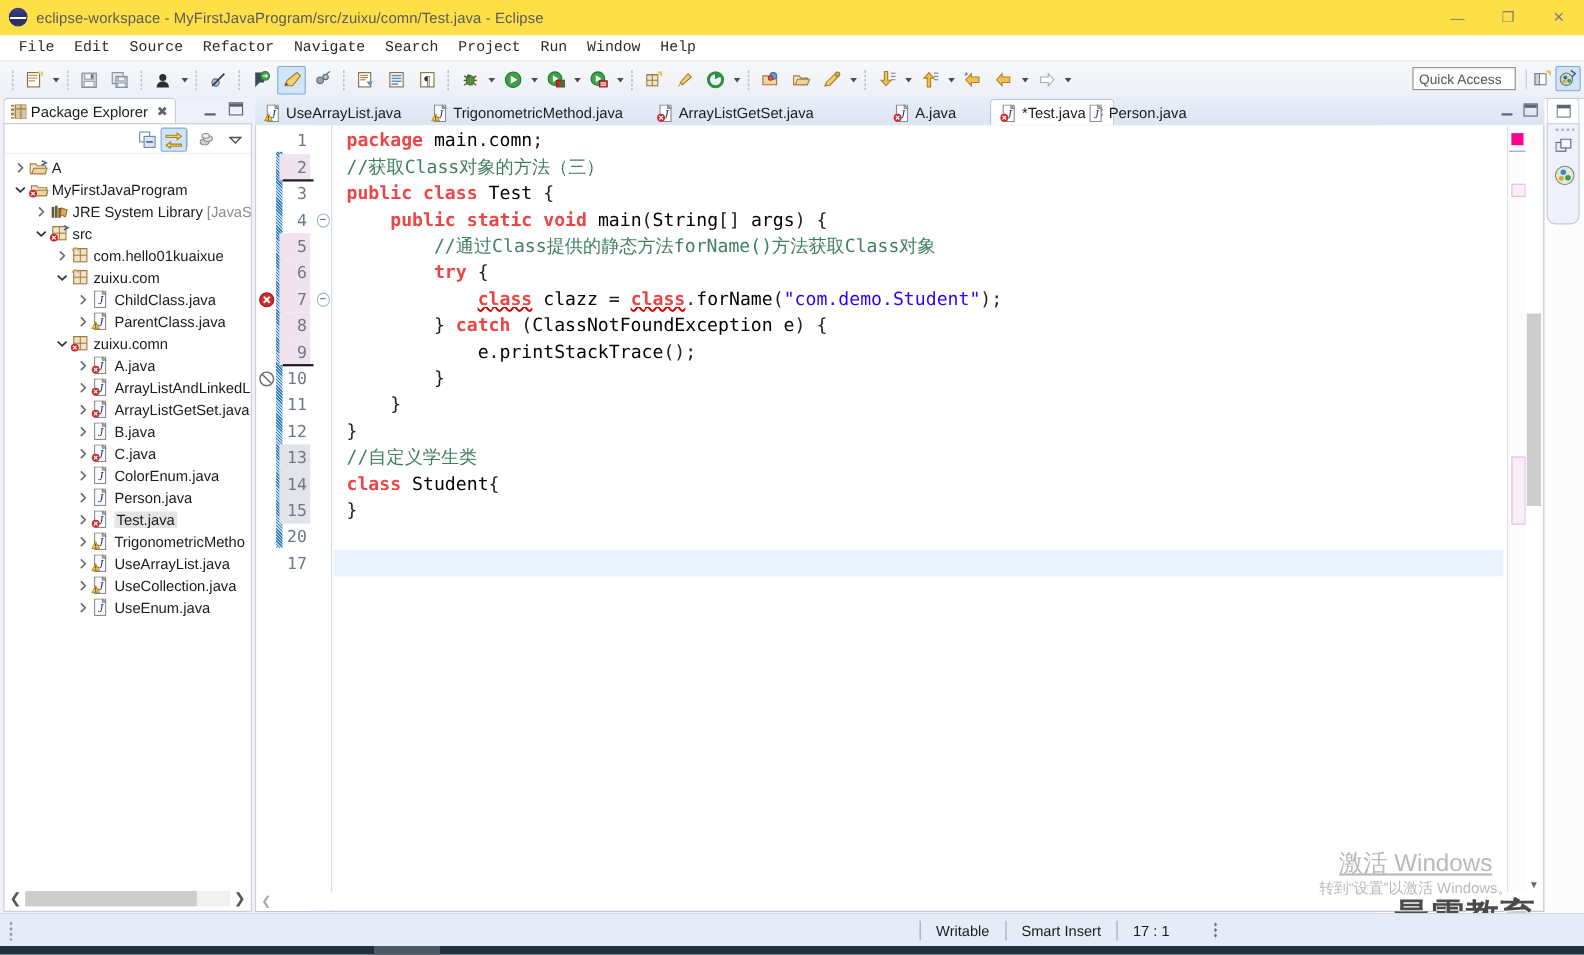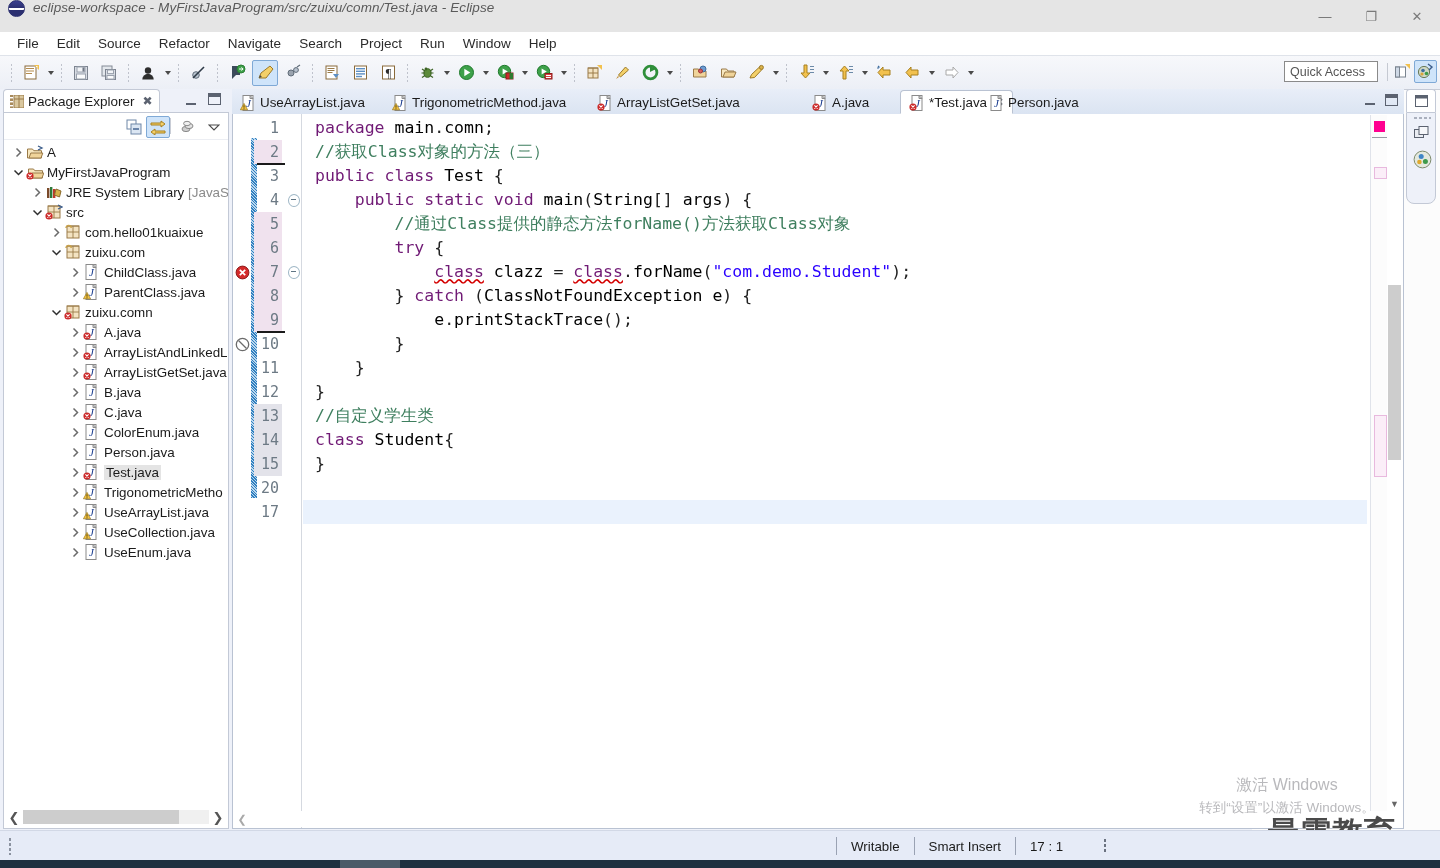--- a/index.html
+++ b/index.html
@@ -6,32 +6,32 @@
   body{
     width:1440px;height:868px;overflow:hidden;
     font-family:"Liberation Sans","DejaVu Sans",sans-serif;
     font-size:13px;color:#222;
     background:#f0f0f0;
     -webkit-font-smoothing:antialiased;
   }
   .app{position:relative;width:1440px;height:868px;background:#fcfcfc;}
 
   
-  .titlebar{height:32px;background:#e5e5e5;display:flex;align-items:flex-start;position:relative;font-style:italic;}
+  .titlebar{height:32px;background:#fde047;display:flex;align-items:center;position:relative;}
   .tb-icon{width:18px;height:18px;margin-left:8px;margin-right:7px;position:relative;flex:0 0 auto;}
   .tb-icon .ecl{width:17px;height:17px;border-radius:50%;
       background:linear-gradient(180deg,#3a3f8f 0%,#2b2f70 48%,#ffffff 48%,#ffffff 62%,#2b2f70 62%);
       border:1px solid #2b2f70;box-sizing:border-box;}
   .tb-title{font-size:13.5px;color:#5a5a5a;letter-spacing:.1px;}
   .winbtns{position:absolute;right:0;top:0;height:32px;display:flex;}
   .winbtn{width:46px;height:32px;display:flex;align-items:center;justify-content:center;color:#7a7a7a;font-size:13px;}
 
   
   .menubar{height:23px;background:#ffffff;display:flex;align-items:center;padding-left:8px;}
-  .menu-item{padding:2px 9px;font-size:13.5px;color:#2b2b2b;}
+  .menu-item{padding:2px 9px;font-size:13.5px;color:#2b2b2b;font-family:Liberation Mono, monospace;}
 
   
   .toolbar{height:33px;background:linear-gradient(180deg,#f7f8fb 0%,#eceff6 100%);
       border-top:1px solid #dfe3ea;border-bottom:1px solid #c8ccd6;
       display:flex;align-items:center;padding-left:6px;position:relative;}
   .tgrip{width:3px;height:19px;margin:0 4px;
       background-image:radial-gradient(#b9bdc7 40%,transparent 41%);
       background-size:3px 4px;opacity:.9;}
   .tbtn{width:24px;height:24px;margin:0 1px;display:flex;align-items:center;justify-content:center;position:relative;border:1px solid transparent;border-radius:2px;}
   .tbtn.active{background:#cfe4fa;border-color:#7fa9d6;}
@@ -102,21 +102,21 @@
   .ln.hi2{background:#e3e3ea;}
   .fold{position:absolute;left:55px;width:12px;height:24px;display:flex;align-items:center;justify-content:center;}
   .fold .circ{width:11px;height:11px;border:1px solid #9fb7c6;border-radius:50%;background:#fff;position:relative;}
   .fold .circ:after{content:"";position:absolute;left:2px;top:4px;width:5px;height:1px;background:#5f7584;}
   .vsep{position:absolute;left:68px;top:0;bottom:0;width:1px;background:#d5d9e0;}
 
   .code{position:absolute;left:70px;top:0;right:36px;bottom:16px;overflow:hidden;
       font-family:"DejaVu Sans Mono","Liberation Mono",monospace;font-size:16.5px;}
   .cl{position:absolute;left:0;right:0;height:24px;line-height:24px;white-space:pre;padding-left:12px;}
   .cl.caret{background:#eaf2fd;}
-  .kw{color:#701a75;font-weight:normal;text-align:center;}
+  .kw{color:#ef4444;font-weight:bold;text-align:center;}
   .cm{color:#3f7f5f;}
   .st{color:#2a00ff;}
   .pl{color:#000;}
   .err{text-decoration:underline wavy #d40000;text-decoration-skip-ink:none;}
 
   .overview{position:absolute;right:16px;top:1px;bottom:17px;width:16px;background:#fcfcfc;border-left:1px solid #e0e3ea;}
   .ov-top{position:absolute;left:3px;top:6px;width:11px;height:11px;background:#ff0090;}
   .ov-line{position:absolute;left:1px;top:22px;width:15px;height:1px;background:#9a9aa5;}
   .ov-mark{position:absolute;left:3px;width:11px;border:1px solid #e8b9de;background:#fbeef8;}
 
@@ -139,21 +139,21 @@
   .statusbar{position:absolute;left:0;top:830px;width:1440px;height:30px;background:#e6ebf7;border-top:1px solid #d2d8e6;display:flex;align-items:center;}
   .sb-sep{width:1px;height:18px;background:#9aa2b3;margin:0 0 0 0;}
   .sb-cell{font-size:13.3px;color:#1b1b1b;padding:0 14px;}
   .sb-dots{width:4px;height:16px;margin-left:26px;
      background-image:radial-gradient(#6b7280 40%,transparent 41%);background-size:4px 5px;}
   .sb-dots2{position:absolute;left:8px;top:6px;width:4px;height:18px;
      background-image:radial-gradient(#8b92a0 40%,transparent 41%);background-size:4px 5px;}
 
   
   .wm{position:absolute;left:1172px;top:772px;width:230px;text-align:center;color:#b9b9bc;pointer-events:none;}
-  .wm .l1{font-size:16px;line-height:26px;}
+  .wm .l1{font-size:22px;line-height:26px;text-decoration:underline;}
   .wm .l2{font-size:13.5px;line-height:20px;}
   .brand{position:absolute;left:1268px;top:812px;font-size:31px;font-weight:bold;color:#4a4a4a;letter-spacing:1px;
       font-family:"DejaVu Sans","Liberation Sans",sans-serif;text-shadow:0 1px 0 #fff;}
   .brand-rss{position:absolute;left:1406px;top:838px;width:22px;height:22px;background:#f0821e;border-radius:4px;}
 
   
   .taskbar{position:absolute;left:0;top:860px;width:1440px;height:8px;background:#1f3040;}
   .tb-act{position:absolute;left:340px;top:860px;width:60px;height:8px;background:#4a5b68;}
 </style>
 </head>

